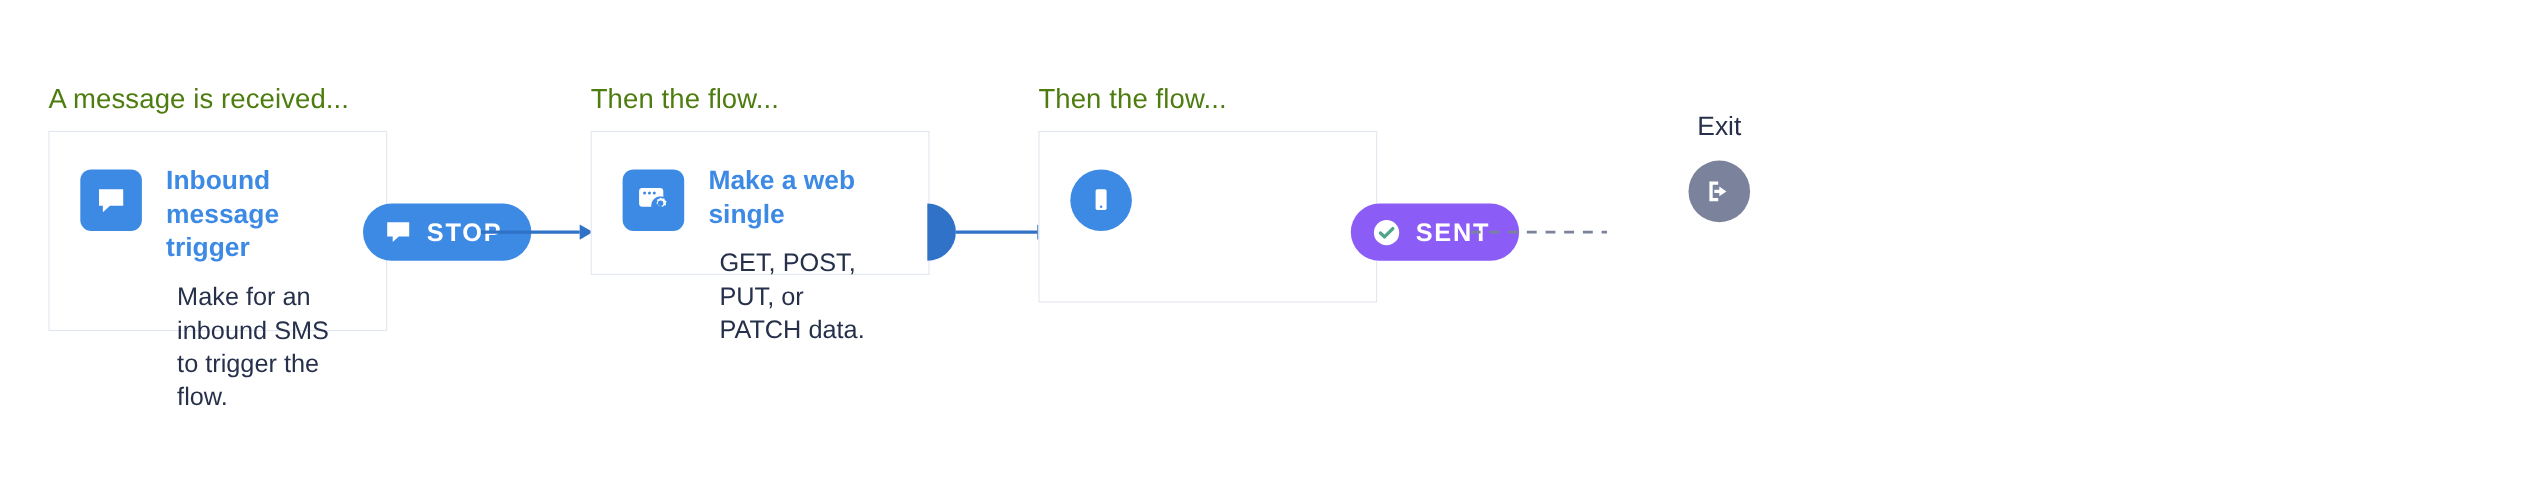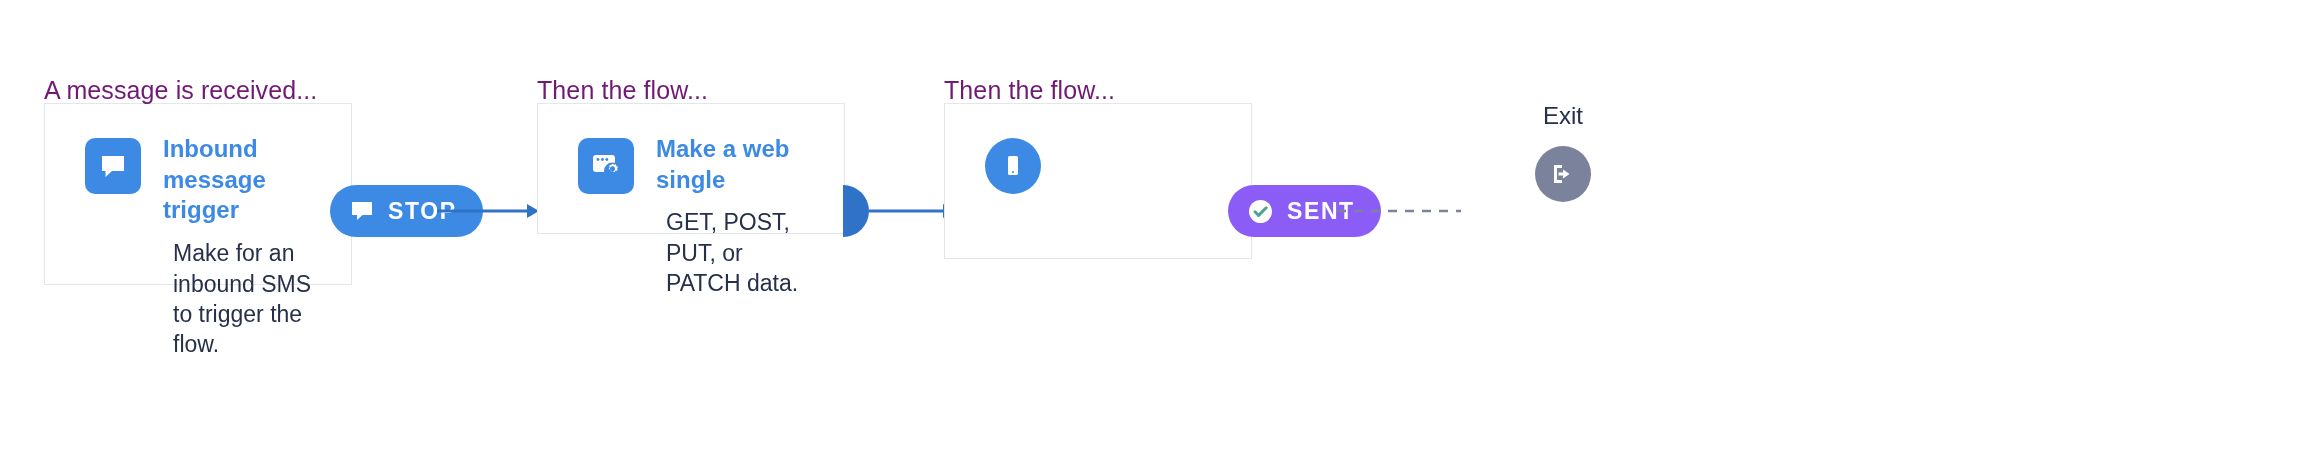--- a/index.html
+++ b/index.html
@@ -20,31 +20,31 @@
     height: 456px;
   }
 
   
   .step {
     position: absolute;
     top: 78px;
   }
   .step-caption {
     font-size: 25px;
-    color: #701a75;
+    color: #4d7c0f;
     letter-spacing: 0.1px;
     line-height: 1;
-    margin-bottom: 0;
+    margin-bottom: 16px;
     white-space: nowrap;
   }
   .card {
     background: #ffffff;
     border: 1px solid #e2e6ef;
     box-sizing: border-box;
-    padding: 30px 28px 30px 40px;
+    padding: 30px 28px 30px 28px;
     display: flex;
     align-items: flex-start;
     gap: 22px;
   }
 
   
   .card-icon {
     flex: 0 0 auto;
     width: 56px;
     height: 56px;

